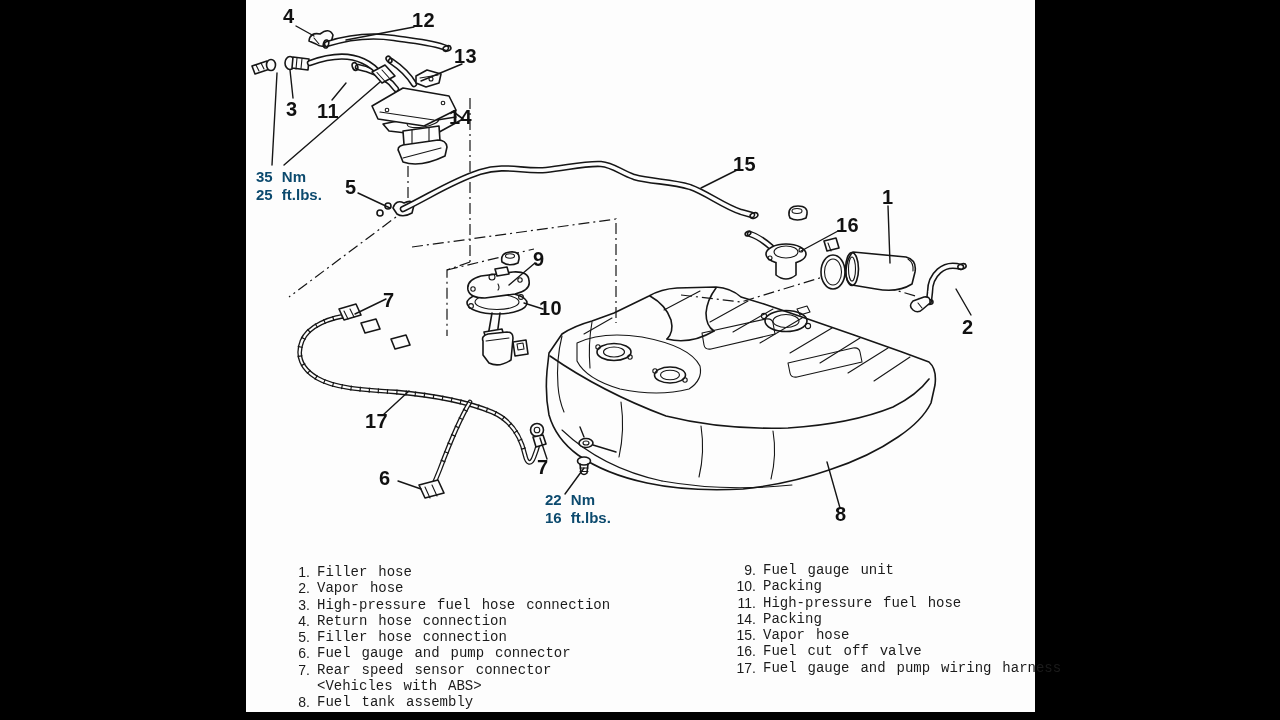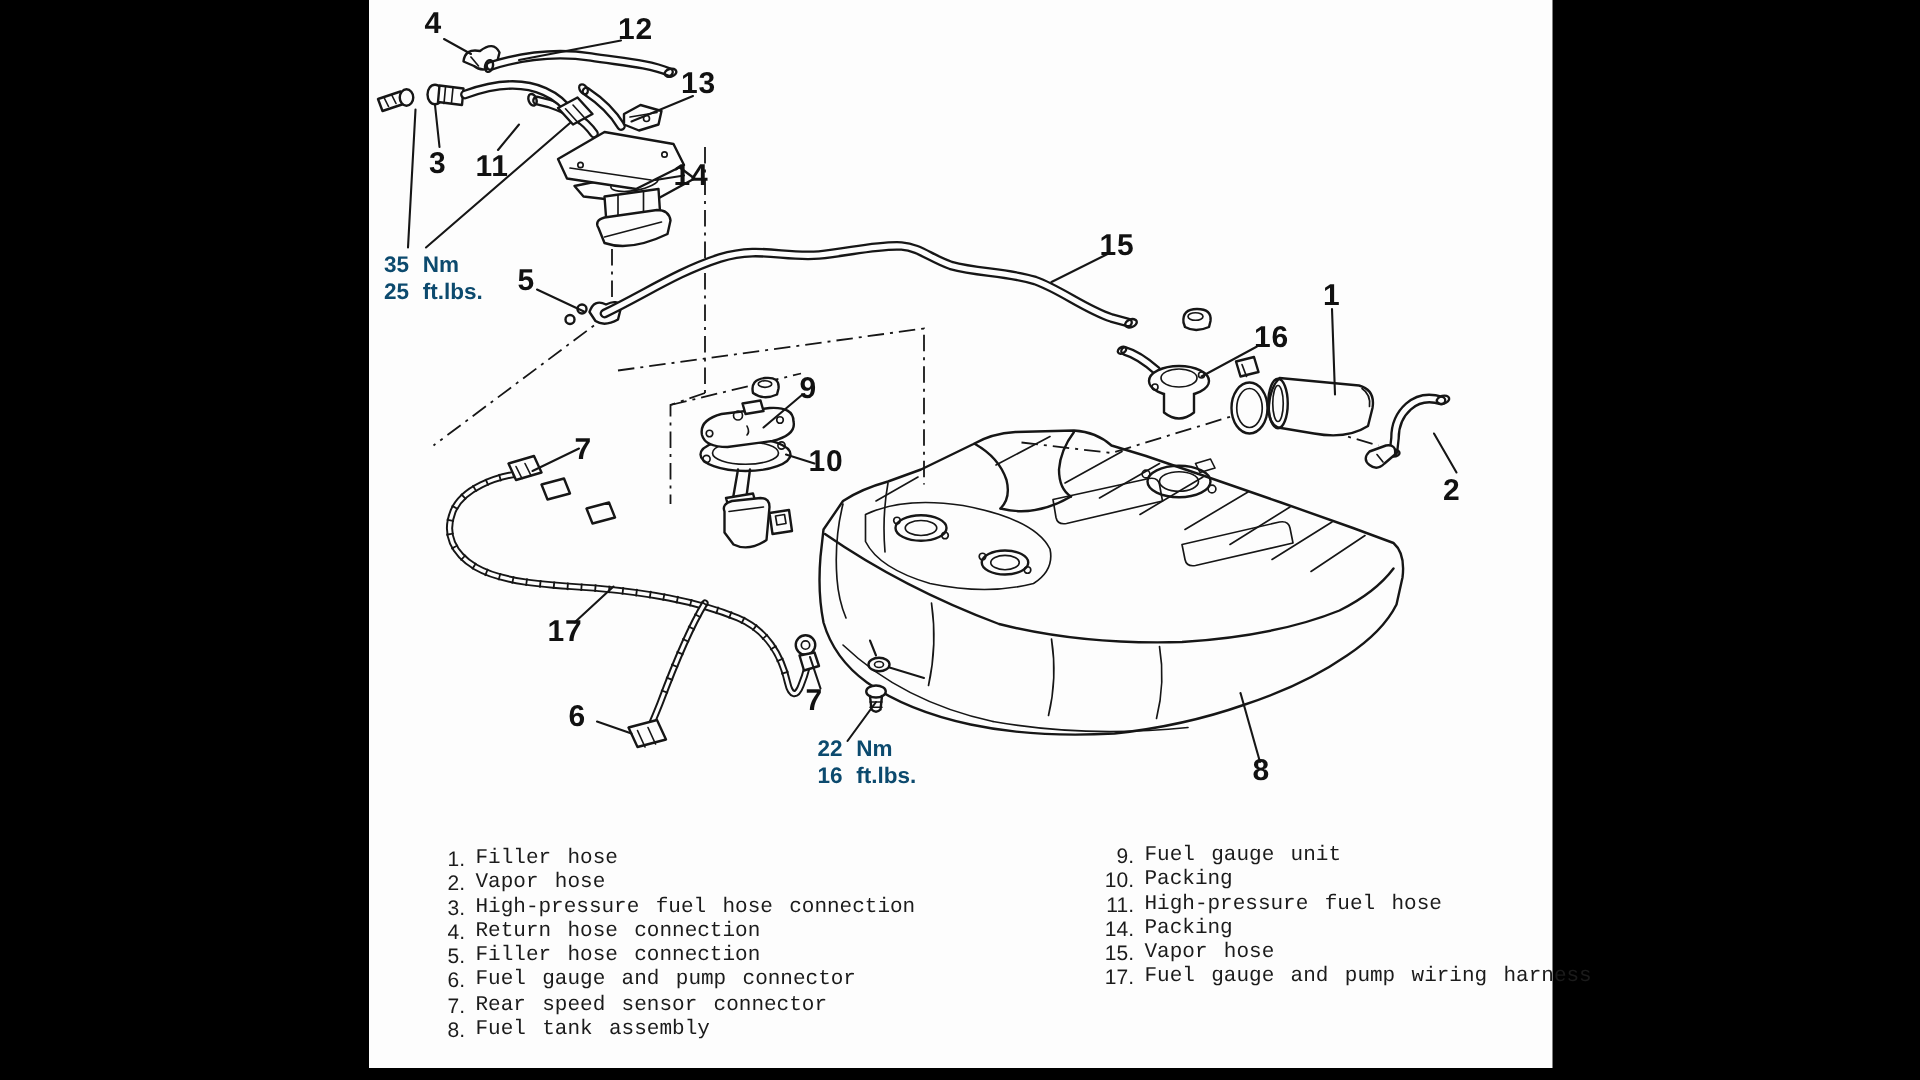--- a/index.html
+++ b/index.html
@@ -301,20 +301,24 @@
         </div>
       <div class="lrow">
           <span class="lnum">6.</span>
           <span class="ltxt">Fuel gauge and pump connector</span>
         </div>
       <div class="lrow">
           <span class="lnum">7.</span>
           <span class="ltxt">Rear speed sensor connector</span>
         </div>
       <div class="lrow">
+          <span class="lnum"></span>
+          <span class="ltxt">&lt;Vehicles with ABS&gt;</span>
+        </div>
+      <div class="lrow">
           <span class="lnum">8.</span>
           <span class="ltxt">Fuel tank assembly</span>
         </div>
     </div>
 
     <div class="legend-col lc-right" style="left:484px;top:562px">
       <div class="lrow">
           <span class="lnum">9.</span>
           <span class="ltxt">Fuel gauge unit</span>
         </div>
@@ -328,19 +332,23 @@
         </div>
       <div class="lrow">
           <span class="lnum">14.</span>
           <span class="ltxt">Packing</span>
         </div>
       <div class="lrow">
           <span class="lnum">15.</span>
           <span class="ltxt">Vapor hose</span>
         </div>
       <div class="lrow">
+          <span class="lnum">16.</span>
+          <span class="ltxt">Fuel cut off valve</span>
+        </div>
+      <div class="lrow">
           <span class="lnum">17.</span>
           <span class="ltxt">Fuel gauge and pump wiring harness</span>
         </div>
     </div>
 
   </div>
 </div>
 
 </body></html>

